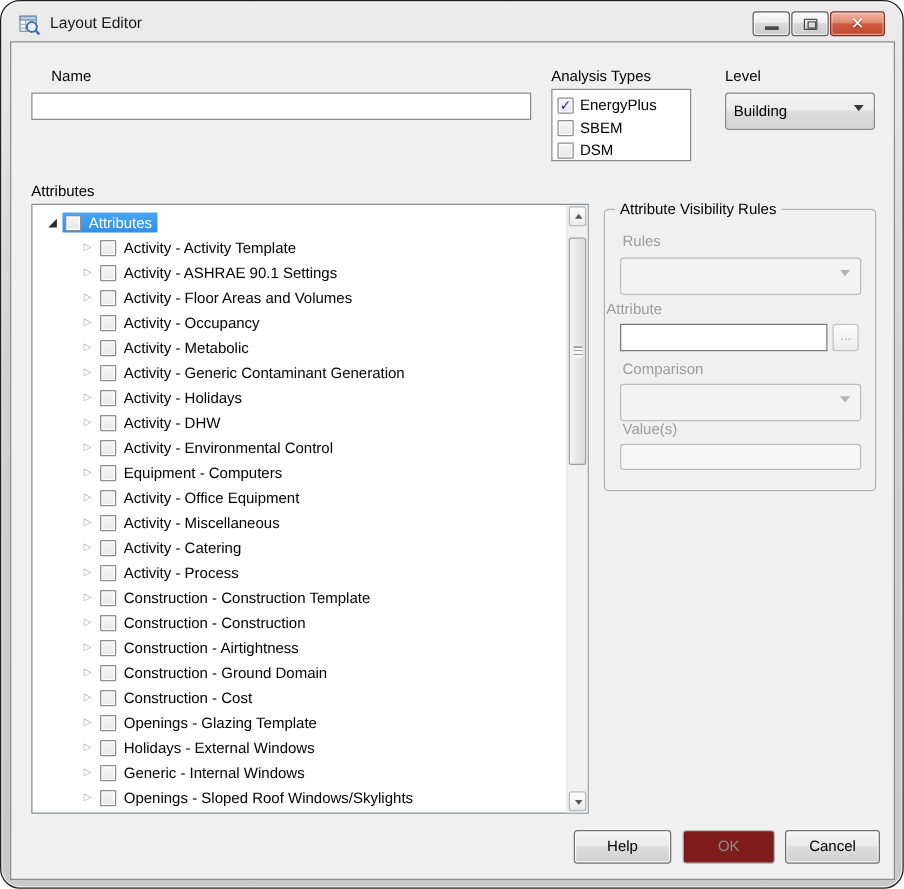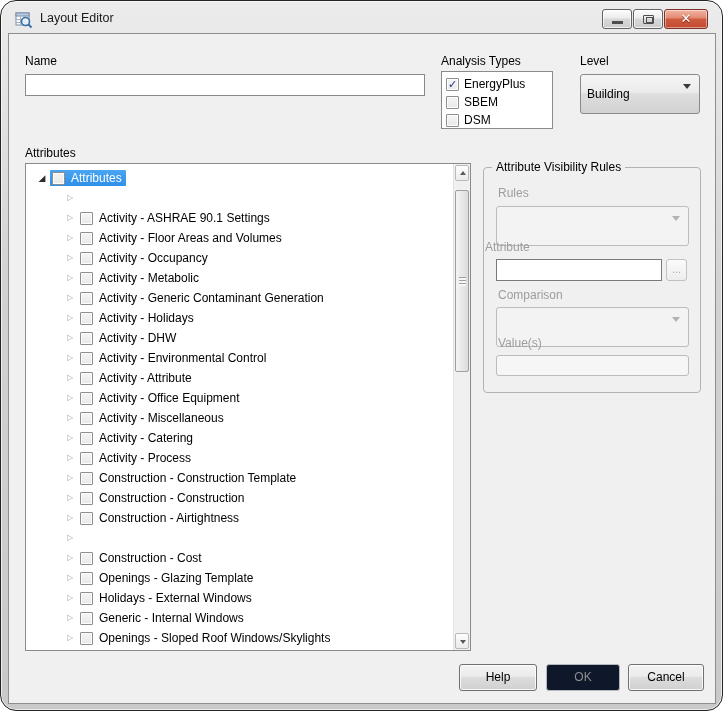--- a/index.html
+++ b/index.html
@@ -35,21 +35,21 @@
   .listbox{position:absolute;left:432px;top:37px;width:112px;height:58px;background:#fff;border:1px solid #878c91;padding:3px 0 0 4px;}
   .opt{display:flex;align-items:center;height:18px;}
   .optlabel{margin-left:5px;}
 
   
   .cb{display:inline-block;width:13px;height:13px;flex:0 0 13px;border:1px solid #8e8e8e;border-radius:1px;
     background:linear-gradient(#f5f5f5,#e9e9e9);box-shadow:inset 0 0 0 1px #fdfdfd;
     font:bold 11px/12px "DejaVu Sans",sans-serif;color:#252c87;text-align:center;}
 
   
-  .combo{position:absolute;height:40px;border:1px solid #8a8a8a;border-radius:3px;
+  .combo{position:absolute;height:30px;border:1px solid #8a8a8a;border-radius:3px;
     background:linear-gradient(#f4f4f4,#ececec 45%,#dedede 50%,#d2d2d2);
     display:flex;align-items:center;padding:0 6px;}
   .combo .arrow{position:absolute;right:8px;top:9px;width:0;height:0;
     border-left:4px solid transparent;border-right:4px solid transparent;border-top:5px solid #3a3a3a;}
   .combo.disabled{background:#f3f3f3;border-color:#bcbcbc;}
   .combo.disabled .arrow{border-top-color:#b3b3b3;}
 
   
   .treebox{position:absolute;left:16px;top:129px;width:446px;height:488px;background:#fff;border:1px solid #878c91;}
   .treerows{position:absolute;left:0;top:0;right:17px;bottom:0;padding-top:4px;overflow:hidden;}
@@ -79,21 +79,21 @@
   .g-input{position:absolute;height:22px;border:1px solid #7a7a7a;background:#fff;}
   .g-input.dis{border:1px solid #bcbcbc;background:#f6f6f6;border-radius:3px;}
   .browse{position:absolute;width:21px;height:22px;border:1px solid #c2c2c2;border-radius:3px;
     background:linear-gradient(#fafafa,#ededed);color:#aeaeae;text-align:center;line-height:18px;font-size:11px;}
 
   
   .btn{position:absolute;height:27px;border:1px solid #707070;border-radius:3px;
     background:linear-gradient(#f3f3f3,#ebebeb 45%,#dddddd 50%,#d0d0d0);
     font:12px "Liberation Sans",sans-serif;color:#000;text-align:center;line-height:25px;
     box-shadow:inset 0 0 0 1px rgba(255,255,255,.8);}
-  .btn.disabled{background:#0f172a;border-color:#b6b9bb;color:#8d8d8d;box-shadow:none;}
+  .btn.disabled{background:#7f1d1d;border-color:#b6b9bb;color:#8d8d8d;box-shadow:none;}
 </style>
 </head>
 <body>
 
 <div class="window">
   <div class="titlebar">
     <svg class="win-icon" viewBox="0 0 18 18">
       <rect x="1" y="2" width="13" height="12" fill="#fdfdfd" stroke="#7a8ba5"></rect>
       <rect x="1" y="2" width="13" height="3" fill="#b9cfe8" stroke="#7a8ba5"></rect>
       <line x1="5.5" y1="5" x2="5.5" y2="14" stroke="#9db3cc"></line>
@@ -110,21 +110,21 @@
         </div>
       <div class="wbtn max">
           <span class="glyph-max"></span>
         </div>
       <div class="wbtn close">✕</div>
     </div>
   </div>
 
   <div class="content">
 
-    <span class="lbl" style="left:16px;top:20px;">Name</span>
+    <span class="lbl" style="left:32px;top:20px;">Name</span>
     <input class="textbox name-input" type="text" value="" style="">
 
     <span class="lbl" style="left:432px;top:20px;">Analysis Types</span>
     <div class="listbox">
         <div class="opt">
           <span class="cb">✓</span>
           <span class="optlabel">EnergyPlus</span>
         </div>
         <div class="opt">
           <span class="cb"></span>
@@ -148,20 +148,24 @@
       <div class="treerows" id="treerows">
           <div class="trow" style="padding-left: 10px;">
             <span class="expander open">◢</span>
             <span class="selwrap selected">
               <span class="cb"></span>
               <span class="tlabel">Attributes</span>
             </span>
           </div>
           <div class="trow" style="padding-left: 38px;">
             <span class="expander">▷</span>
+            <span class="selwrap">
+              <span class="cb"></span>
+              <span class="tlabel">Activity - Activity Template</span>
+            </span>
           </div>
           <div class="trow" style="padding-left: 38px;">
             <span class="expander">▷</span>
             <span class="selwrap">
               <span class="cb"></span>
               <span class="tlabel">Activity - ASHRAE 90.1 Settings</span>
             </span>
           </div>
           <div class="trow" style="padding-left: 38px;">
             <span class="expander">▷</span>
@@ -209,21 +213,21 @@
             <span class="expander">▷</span>
             <span class="selwrap">
               <span class="cb"></span>
               <span class="tlabel">Activity - Environmental Control</span>
             </span>
           </div>
           <div class="trow" style="padding-left: 38px;">
             <span class="expander">▷</span>
             <span class="selwrap">
               <span class="cb"></span>
-              <span class="tlabel">Activity - Attribute</span>
+              <span class="tlabel">Equipment - Computers</span>
             </span>
           </div>
           <div class="trow" style="padding-left: 38px;">
             <span class="expander">▷</span>
             <span class="selwrap">
               <span class="cb"></span>
               <span class="tlabel">Activity - Office Equipment</span>
             </span>
           </div>
           <div class="trow" style="padding-left: 38px;">
@@ -263,20 +267,24 @@
           </div>
           <div class="trow" style="padding-left: 38px;">
             <span class="expander">▷</span>
             <span class="selwrap">
               <span class="cb"></span>
               <span class="tlabel">Construction - Airtightness</span>
             </span>
           </div>
           <div class="trow" style="padding-left: 38px;">
             <span class="expander">▷</span>
+            <span class="selwrap">
+              <span class="cb"></span>
+              <span class="tlabel">Construction - Ground Domain</span>
+            </span>
           </div>
           <div class="trow" style="padding-left: 38px;">
             <span class="expander">▷</span>
             <span class="selwrap">
               <span class="cb"></span>
               <span class="tlabel">Construction - Cost</span>
             </span>
           </div>
           <div class="trow" style="padding-left: 38px;">
             <span class="expander">▷</span>

